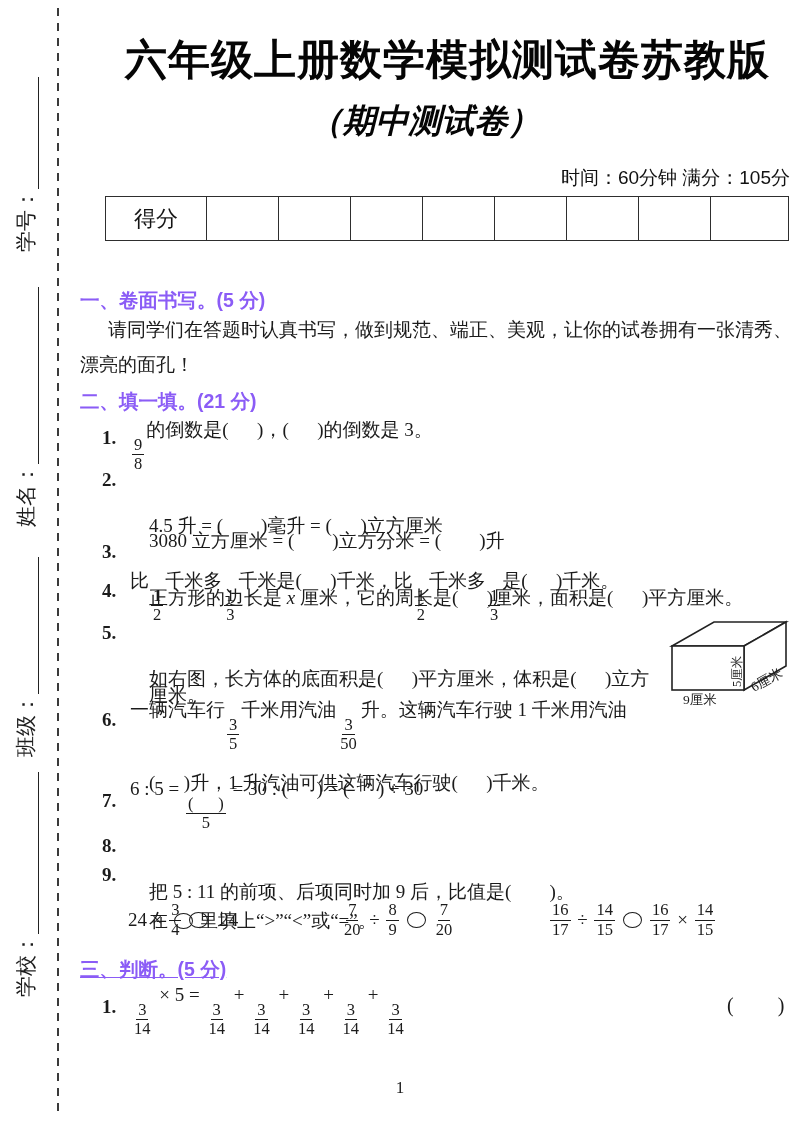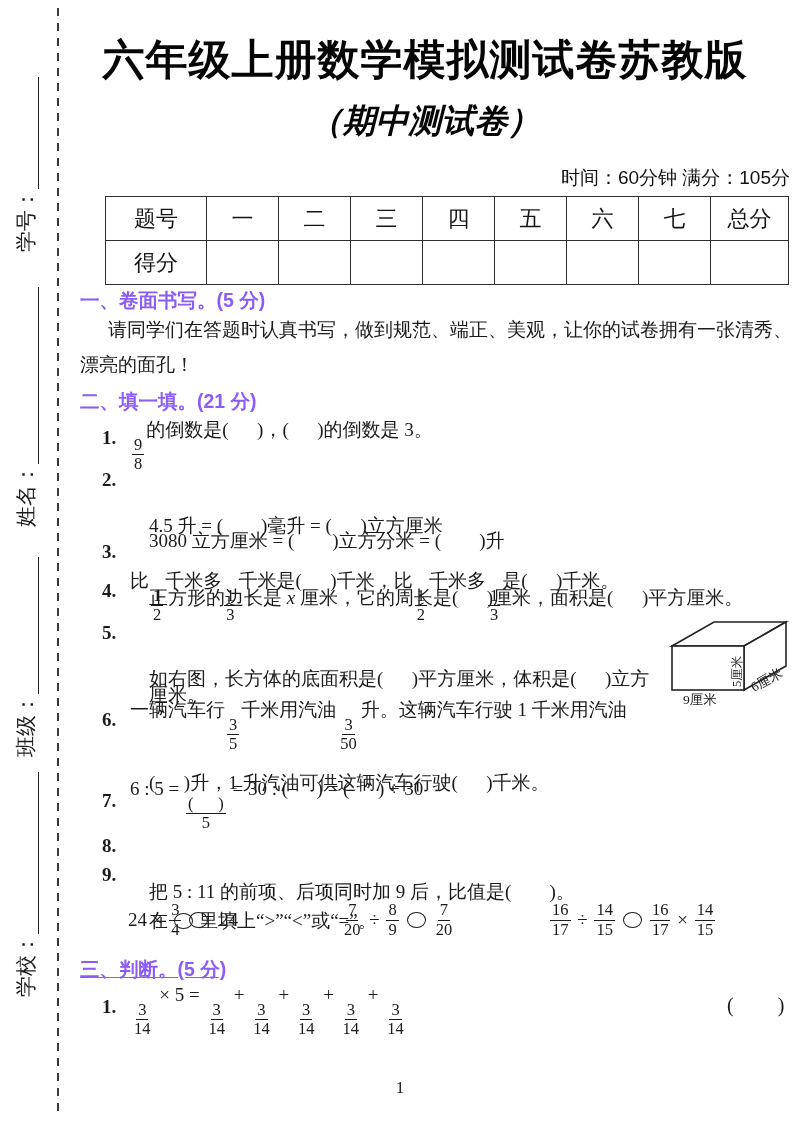--- a/index.html
+++ b/index.html
@@ -21,21 +21,21 @@
     display:flex; align-items:flex-end;
     font-size:21px; line-height:26px; white-space:nowrap;
   }
   .side-blank { flex:1; border-bottom:1.6px solid #222; height:24px; }
 
   
   #main { position:absolute; left:80px; top:0; width:712px; height:1122px; }
   #main > * { position:absolute; }
 
   .page-title {
-    left:0; top:32px; width:690px; text-align:center;
+    left:0; top:32px; width:690px; text-align:right;
     font-family:"Liberation Sans","DejaVu Sans",sans-serif;
     font-weight:900; font-size:42px; letter-spacing:1px; color:#050505;
   }
   .page-subtitle {
     left:0; top:99px; width:690px; text-align:center;
     font-family:"Liberation Sans","DejaVu Sans",sans-serif;
     font-weight:800; font-size:33px; color:#050505;font-style:italic;
   }
   .exam-info {
     top:165px; right:2px; font-size:19px;
@@ -120,31 +120,20 @@
         <col style="width:72px">
         <col style="width:72px">
         <col style="width:72px">
       <col style="width:72px">
         <col style="width:72px">
         <col style="width:72px">
         <col style="width:72px">
       <col style="width:78px">
     </colgroup>
     <tbody>
-        <tr>
-      <td>题号</td>
-      <td>一</td>
-      <td>二</td>
-      <td>三</td>
-      <td>四</td>
-      <td>五</td>
-      <td>六</td>
-      <td>七</td>
-      <td>总分</td>
-    </tr>
     <tr>
       <td>得分</td>
       <td></td>
       <td></td>
       <td></td>
       <td></td>
       <td></td>
       <td></td>
       <td></td>
       <td></td>

